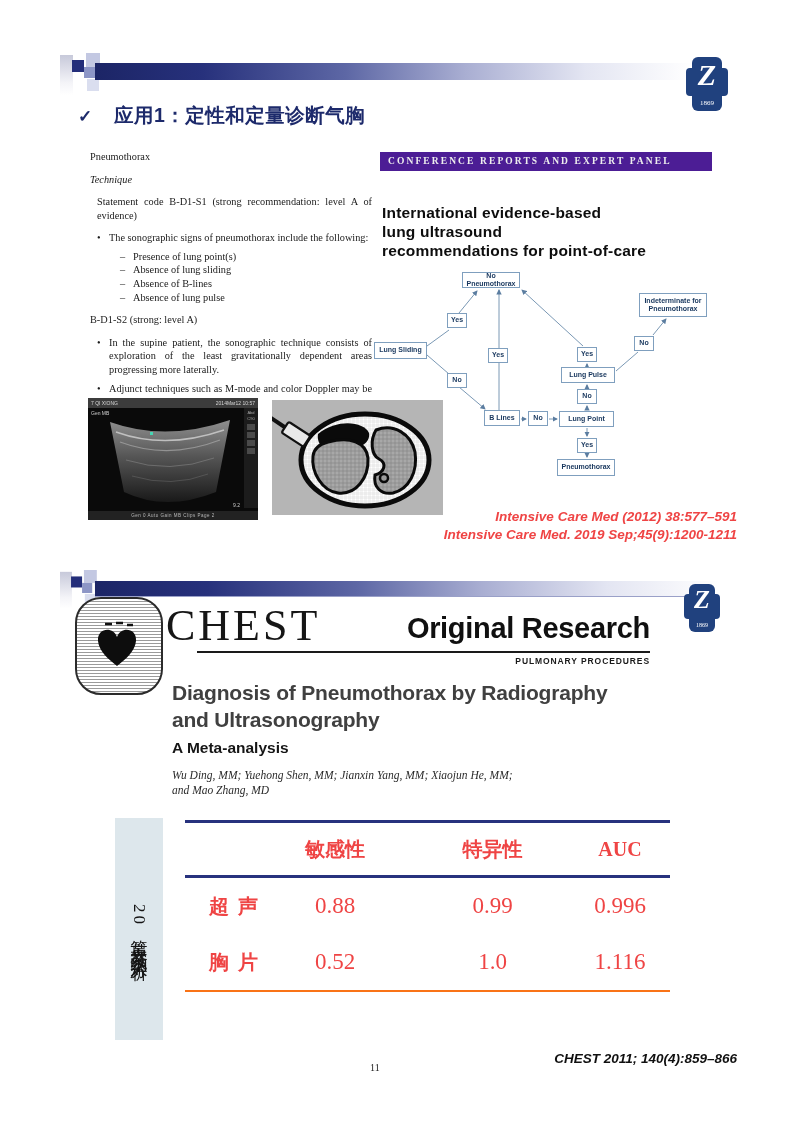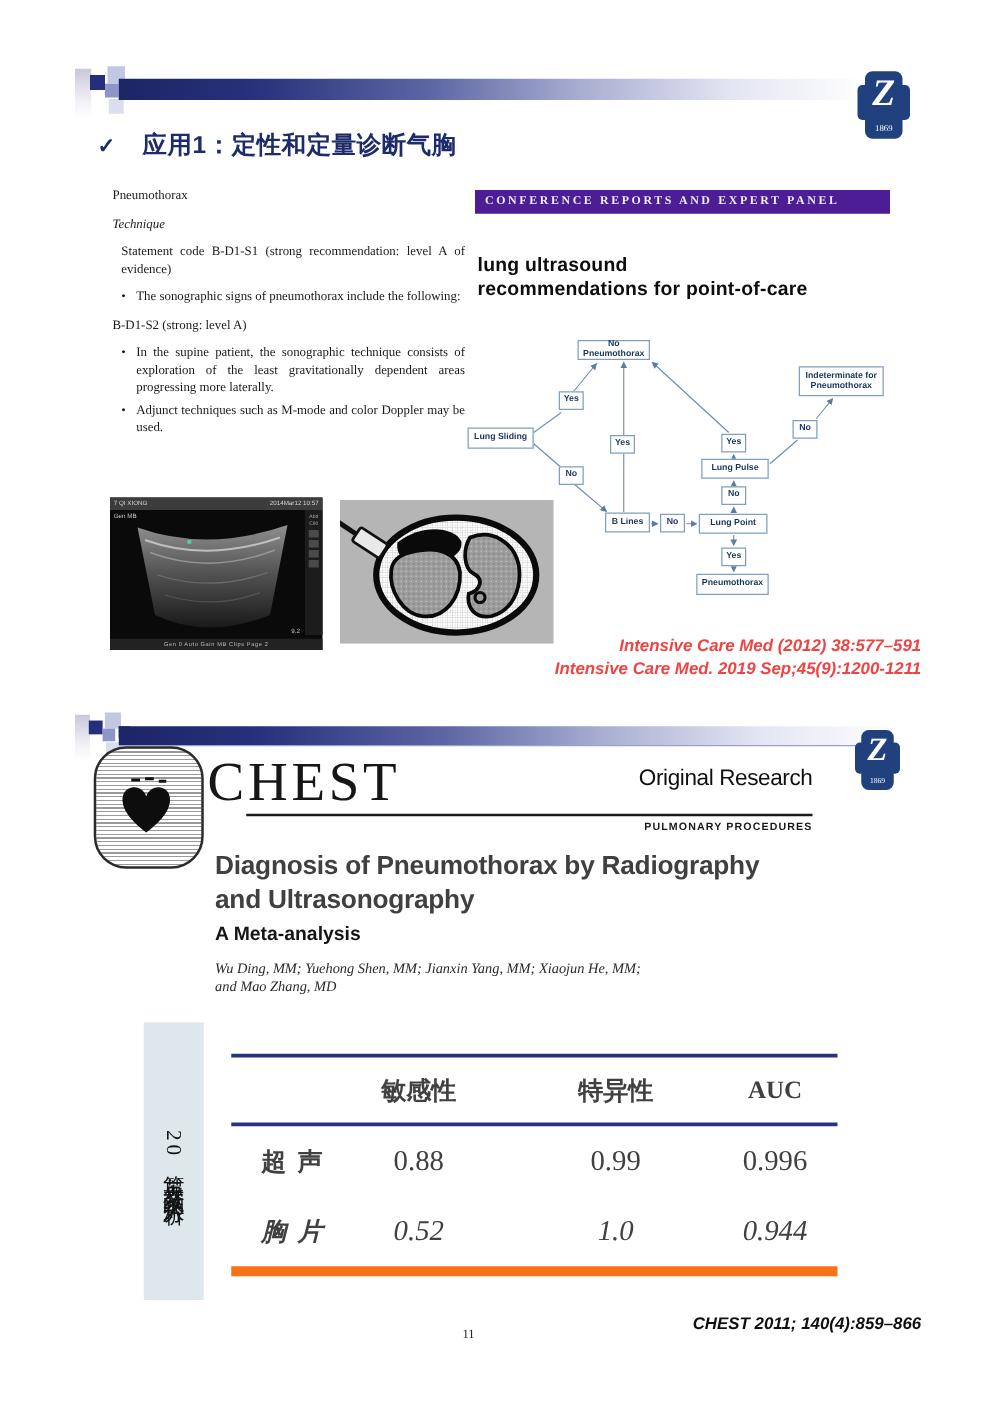--- a/index.html
+++ b/index.html
@@ -107,42 +107,42 @@
            font-family:"Liberation Serif",serif;font-size:10px;color:#222;}
 
   
   .chest-logo{position:absolute;left:75px;top:597px;width:84px;height:94px;border:2.5px solid #2b2b2b;
               border-radius:26px;background:repeating-linear-gradient(to bottom,#ffffff 0 2px,#9a9a9a 2px 3px);
               overflow:hidden;}
   .chest-logo svg{position:absolute;left:14px;top:22px;}
   .chest-word{position:absolute;left:166px;top:600px;font-family:"Liberation Serif",serif;
               font-size:44px;letter-spacing:3px;color:#161616;}
   .orig-research{position:absolute;left:380px;top:612px;width:270px;text-align:right;
-              font-size:18px;font-weight:400;color:#101010;letter-spacing:-0.3px;}
+              font-size:29px;font-weight:700;color:#101010;letter-spacing:-0.3px;}
   .chest-rule{position:absolute;left:197px;top:651px;width:453px;height:2px;background:#1a1a1a;}
   .pulm{position:absolute;left:380px;top:656px;width:270px;text-align:right;
         font-size:8.5px;letter-spacing:0.9px;color:#1a1a1a;font-weight:600;}
 
   
   .paper-title{position:absolute;left:172px;top:679px;font-size:21px;font-weight:bold;color:#404040;line-height:27px;letter-spacing:-0.2px;}
   .paper-sub{position:absolute;left:172px;top:739px;font-size:15.5px;font-weight:bold;color:#151515;}
   .authors{position:absolute;left:172px;top:768px;font-family:"Liberation Serif",serif;font-style:italic;
            font-size:11.5px;color:#2a2a2a;line-height:15px;}
 
   
   .vlabel{position:absolute;left:115px;top:818px;width:48px;height:222px;background:#dde7ec;
           writing-mode:vertical-rl;text-orientation:mixed;display:flex;align-items:center;justify-content:center;
           font-family:"Liberation Serif",serif;font-size:17px;letter-spacing:3px;color:#141414;}
 
   
-  .rtable{position:absolute;left:185px;top:843px;width:485px;font-family:"Liberation Serif",serif;color:#404040;}
+  .rtable{position:absolute;left:185px;top:820px;width:485px;font-family:"Liberation Serif",serif;color:#ef4444;}
   .trow{display:grid;grid-template-columns:70px 160px 155px 100px;align-items:center;}
   .trow.header{height:52px;border-top:3px solid #28327e;border-bottom:3px solid #28327e;}
   .trow.body{height:56px;}
-  .trow.last{border-bottom:8px solid #f97316;font-style:italic;}
+  .trow.last{border-bottom:2px solid #f97316;}
   .tc{text-align:center;font-size:20px;}
   .tc.lbl{text-align:left;padding-left:24px;font-weight:600;letter-spacing:2px;white-space:pre;}
   .tc.hd{font-weight:600;}
   .tc.hd-auc{font-weight:bold;}
   .tc.num{font-size:23px;}
 </style>
 </head>
 <body>
 
 <div class="page">
@@ -166,31 +166,46 @@
   <div class="check">✓</div>
   <div class="slide-title">应用1：定性和定量诊断气胸</div>
 
   <div class="article">
     <div class="hd">Pneumothorax</div>
     <div class="sub">Technique</div>
     <div class="stmt">Statement code B-D1-S1 (strong recommendation: level A of evidence)</div>
     <div class="bullet">
         <span>The sonographic signs of pneumothorax include the following:</span>
       </div>
+    <div class="dashlist">
+      <div class="dash">
+          <span>Presence of lung point(s)</span>
+        </div>
+      <div class="dash">
+          <span>Absence of lung sliding</span>
+        </div>
+      <div class="dash">
+          <span>Absence of B-lines</span>
+        </div>
+      <div class="dash">
+          <span>Absence of lung pulse</span>
+        </div>
+    </div>
     <div class="stmt2">B-D1-S2 (strong: level A)</div>
     <div class="bullet">
         <span>In the supine patient, the sonographic technique consists of exploration of the least gravitationally dependent areas progressing more laterally.</span>
       </div>
     <div class="bullet">
         <span>Adjunct techniques such as M-mode and color Doppler may be used.</span>
       </div>
   </div>
 
   <div class="banner">CONFERENCE REPORTS AND EXPERT PANEL</div>
   <div class="rec-heading">
+    <div>International evidence-based</div>
     <div>lung ultrasound</div>
     <div>recommendations for point-of-care</div>
   </div>
 
   <div class="flow">
     <svg class="fc-lines" viewBox="0 0 342 217">
       <defs>
         <marker id="ah" markerWidth="6" markerHeight="6" refX="5" refY="3" orient="auto">
           <path d="M0,0 L6,3 L0,6 Z" fill="#5b7da0"></path>
         </marker>
@@ -341,20 +356,20 @@
     <div class="trow body">
       <div class="tc lbl">超 声</div>
       <div class="tc num">0.88</div>
       <div class="tc num">0.99</div>
       <div class="tc num">0.996</div>
     </div>
     <div class="trow body last">
       <div class="tc lbl">胸 片</div>
       <div class="tc num">0.52</div>
       <div class="tc num">1.0</div>
-      <div class="tc num">0.944</div>
+      <div class="tc num">1.116</div>
     </div>
   </div>
 
   <div class="cit-bottom">CHEST 2011; 140(4):859–866</div>
   <div class="pagenum">11</div>
 
 </div>
 
 </body></html>

